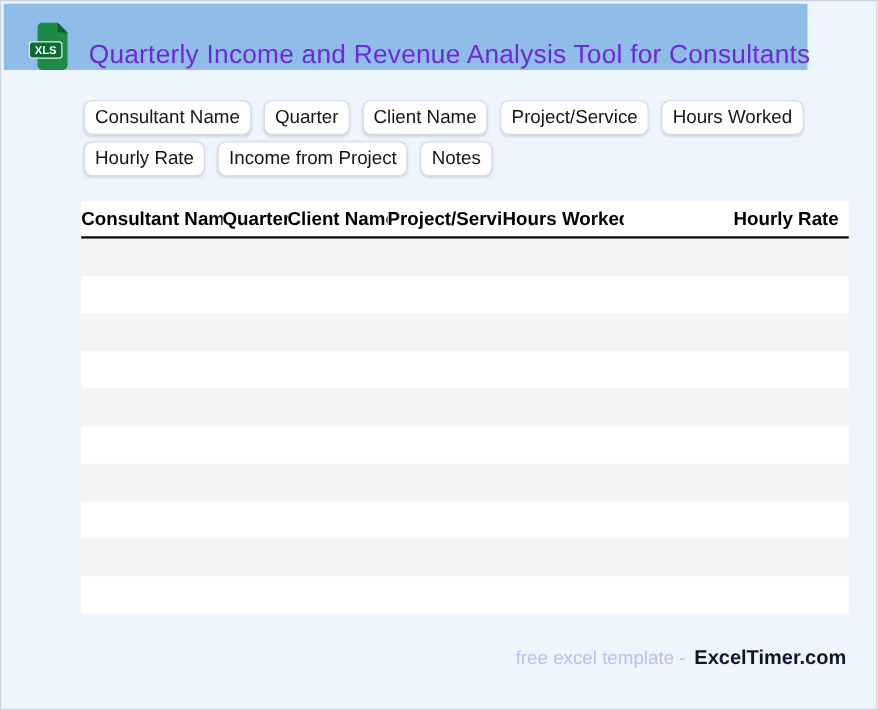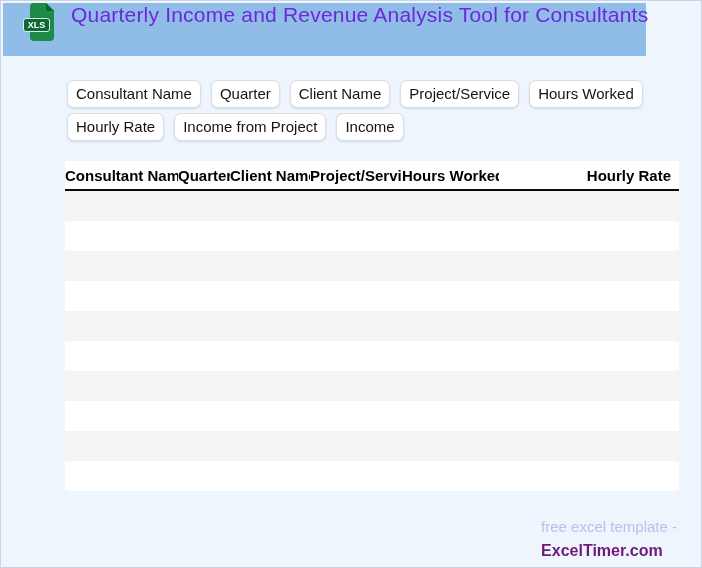--- a/index.html
+++ b/index.html
@@ -15,21 +15,21 @@
     overflow: hidden;
   }
 
   
   .titlebar {
     position: absolute;
     left: 2px; top: 2px;
     width: 643px; height: 53px;
     background: #90bde8;
     display: flex;
-    align-items: flex-start;
+    align-items: flex-end;
   }
   .titlebar .file-icon {
     margin-left: 20px;
     flex: 0 0 auto;
     display: block;
   }
   .titlebar .title {
     margin-left: 14px;
     color: #6d28d9;
     font-size: 21px;
@@ -93,28 +93,27 @@
   .sheet-body .srow:nth-child(odd) { background: #f4f4f5; }
 
   
   .footer {
     position: absolute;
     right: 24px; top: 517px;
     display: flex;
     align-items: baseline;
     gap: 7px;
     white-space: nowrap;
-    flex-direction: column;
   }
   .footer .tagline {
     color: #b7c1ea;
     font-size: 15px;
   }
   .footer .brand {
-    color: #701a75;
+    color: #0f172a;
     font-size: 16px;
     font-weight: bold;
     cursor: pointer;
   }
 </style>
 </head>
 <body>
 
 <div class="page">
 
@@ -129,21 +128,21 @@
   </div>
 
   <div class="chips">
     <span class="chip">Consultant Name</span>
     <span class="chip">Quarter</span>
     <span class="chip">Client Name</span>
     <span class="chip">Project/Service</span>
     <span class="chip">Hours Worked</span>
     <span class="chip">Hourly Rate</span>
     <span class="chip">Income from Project</span>
-    <span class="chip">Income</span>
+    <span class="chip">Notes</span>
   </div>
 
   <div class="sheet">
     <div class="sheet-head">
       <div class="hcell c0">Consultant Name</div>
       <div class="hcell c1">Quarter</div>
       <div class="hcell c2">Client Name</div>
       <div class="hcell c3">Project/Service</div>
       <div class="hcell c4">Hours Worked</div>
       <div class="hcell c5">Hourly Rate</div>

